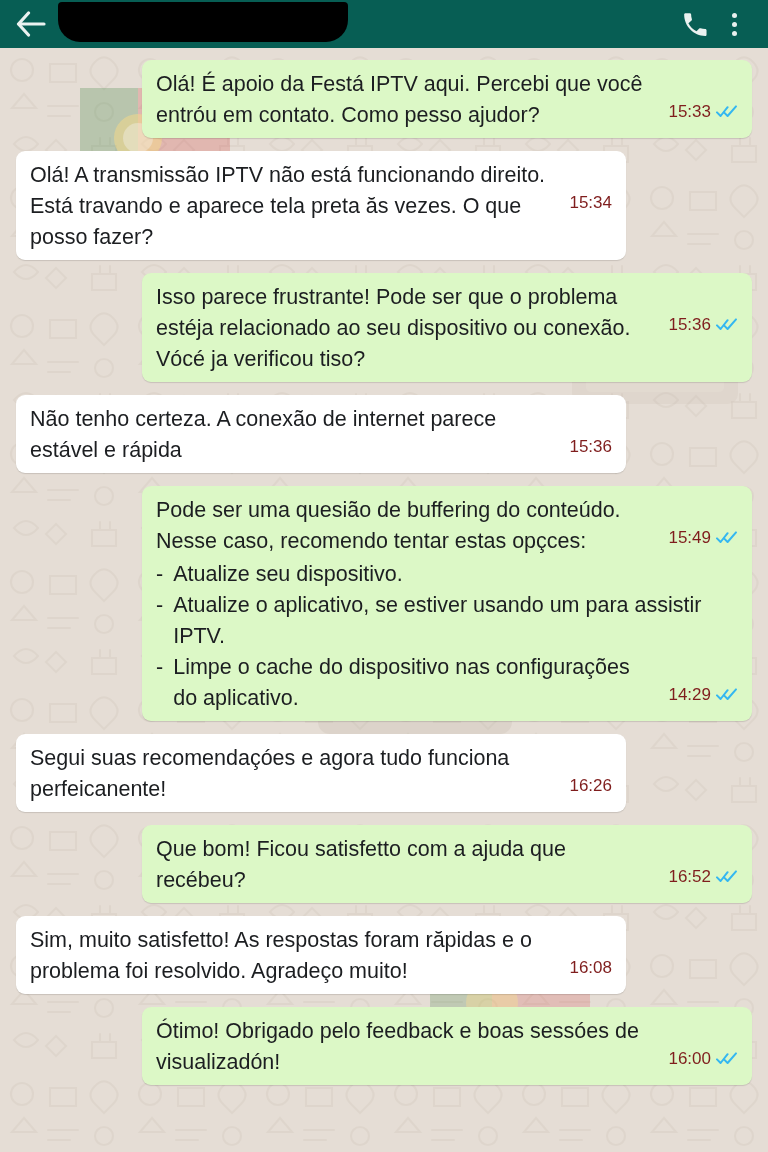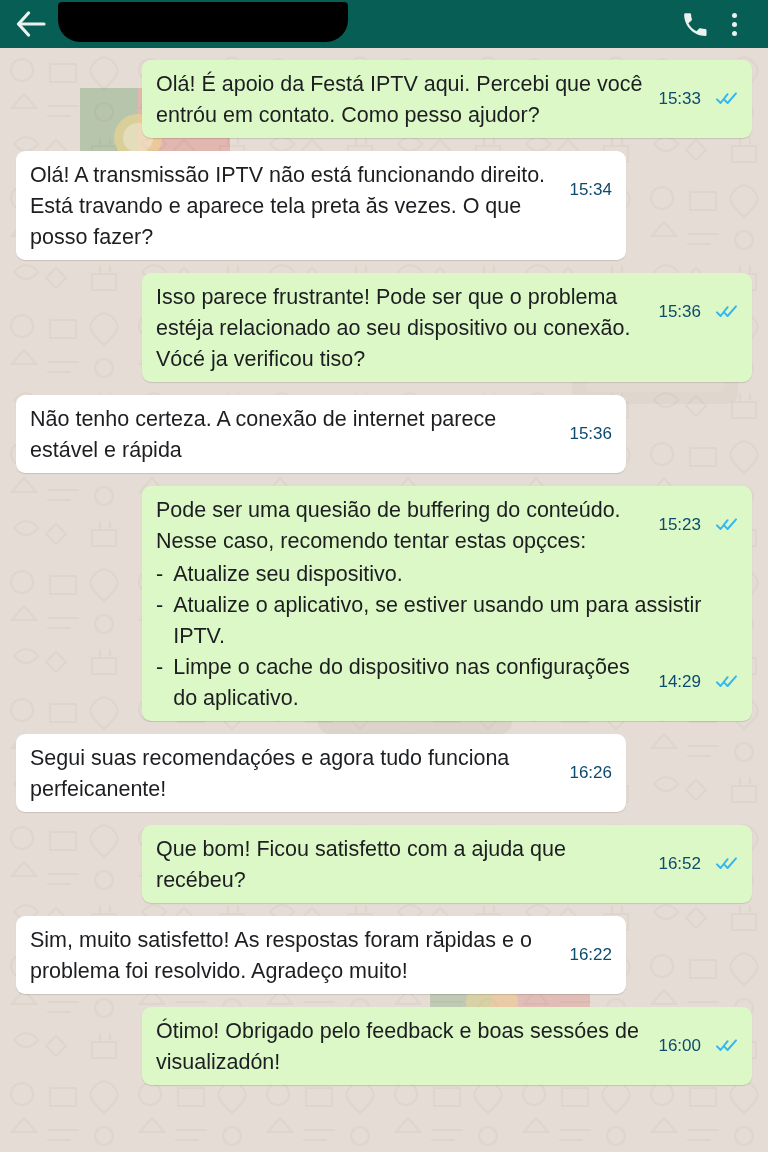--- a/index.html
+++ b/index.html
@@ -125,26 +125,26 @@
   .bubble.in  { background: #ffffff; }
 
   .bubble .txt { display: block; white-space: pre-wrap; }
 
   .meta {
     float: right;
     margin-left: 14px;
     margin-top: 6px;
     display: inline-flex;
     align-items: center;
-    gap: 15px;
+    gap: 5px;
     font-size: 17px;
-    color: #0c4a6e;
+    color: #7f1d1d;
     white-space: nowrap;
     position: relative;
-    top: 8px;
+    top: 21px;
   }
   .ticks { display: inline-block; line-height: 0; }
 
   .list { margin: 2px 0 0 0; }
   .li {
     display: flex;
     gap: 10px;
     line-height: 31px;
   }
   .li .dash { flex: 0 0 auto; }
@@ -265,21 +265,21 @@
         <div class="row in">
           <div class="bubble in">
             <span class="txt"><span class="meta">
                 <span>15:36</span>
               </span>Não tenho certeza. A conexão de internet parece estável e rápida</span>
           </div>
         </div>
         <div class="row out">
           <div class="bubble out">
             <span class="txt"><span class="meta">
-                <span>15:23</span>
+                <span>15:49</span>
                 <span class="ticks"><svg width="22" height="15" viewBox="0 0 22 15" aria-hidden="true">
                     <path d="M1 8.4 L4.6 12 L11.6 3.2" fill="none" stroke="#34b7f1" stroke-width="2" stroke-linecap="round" stroke-linejoin="round"></path>
                     <path d="M8 8.4 L11.6 12 L20 2.4" fill="none" stroke="#34b7f1" stroke-width="2" stroke-linecap="round" stroke-linejoin="round"></path>
                   </svg></span>
               </span>Pode ser uma quesião de buffering do conteúdo. Nesse caso, recomendo tentar estas opçces:</span>
             <div class="list">
               <div class="li">
                 <span class="dash">-</span>
                 <span class="body">Atualize seu dispositivo.</span>
               </div>
@@ -314,21 +314,21 @@
                 <span class="ticks"><svg width="22" height="15" viewBox="0 0 22 15" aria-hidden="true">
                     <path d="M1 8.4 L4.6 12 L11.6 3.2" fill="none" stroke="#34b7f1" stroke-width="2" stroke-linecap="round" stroke-linejoin="round"></path>
                     <path d="M8 8.4 L11.6 12 L20 2.4" fill="none" stroke="#34b7f1" stroke-width="2" stroke-linecap="round" stroke-linejoin="round"></path>
                   </svg></span>
               </span>Que bom! Ficou satisfetto com a ajuda que recébeu?</span>
           </div>
         </div>
         <div class="row in">
           <div class="bubble in">
             <span class="txt"><span class="meta">
-                <span>16:22</span>
+                <span>16:08</span>
               </span>Sim, muito satisfetto! As respostas foram răpidas e o problema foi resolvido. Agradeço muito!</span>
           </div>
         </div>
         <div class="row out">
           <div class="bubble out">
             <span class="txt"><span class="meta">
                 <span>16:00</span>
                 <span class="ticks"><svg width="22" height="15" viewBox="0 0 22 15" aria-hidden="true">
                     <path d="M1 8.4 L4.6 12 L11.6 3.2" fill="none" stroke="#34b7f1" stroke-width="2" stroke-linecap="round" stroke-linejoin="round"></path>
                     <path d="M8 8.4 L11.6 12 L20 2.4" fill="none" stroke="#34b7f1" stroke-width="2" stroke-linecap="round" stroke-linejoin="round"></path>

